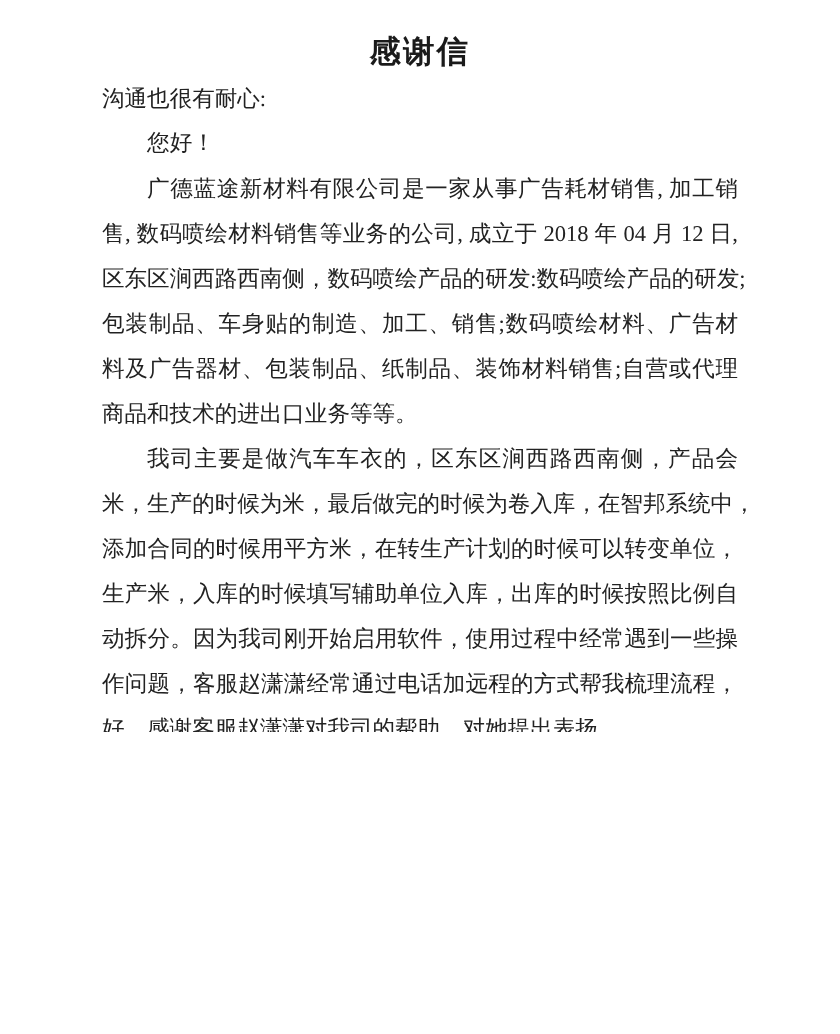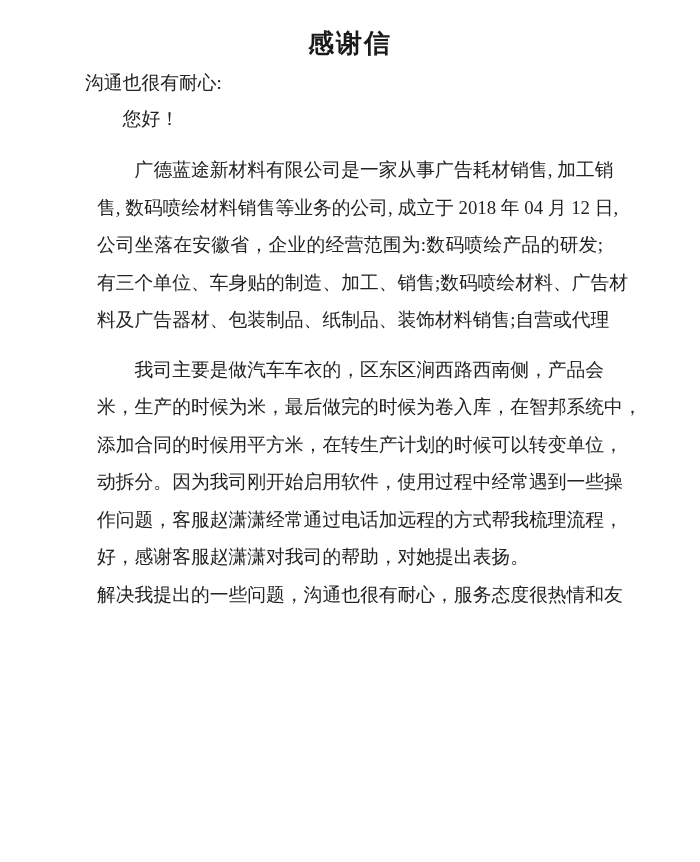--- a/index.html
+++ b/index.html
@@ -24,21 +24,21 @@
     font-weight: bold;
     font-size: 26px;
     line-height: 42px;
     letter-spacing: 2px;
     color: #1a1a1a;
     margin: 0;
   }
   .body-text { font-size: 18.8px; line-height: 37.5px; }
   .salutation { white-space: nowrap; }
   .greeting { text-indent: 2em; white-space: nowrap; font-family: Liberation Mono, monospace; }
-  .para { margin: 12px; }
+  .para { margin: 0; }
   .line {
     white-space: nowrap;
     text-align: justify;
     text-align-last: justify;
   }
   .line.first { text-indent: 2em; }
   .line.last { text-align-last: auto; }
   .closing {
     text-align: right;
     padding-right: 14px;
@@ -72,29 +72,31 @@
 
   <div class="content body-text">
     <h1 class="doc-title">感谢信</h1>
 
     <div class="salutation">沟通也很有耐心:</div>
     <div class="greeting">您好！</div>
 
     <div class="para">
       <div class="line first">广德蓝途新材料有限公司是一家从事广告耗材销售, 加工销</div>
       <div class="line">售, 数码喷绘材料销售等业务的公司, 成立于 2018 年 04 月 12 日,</div>
-      <div class="line">公司坐落在安徽省，企业的经营范围为:数码喷绘产品的研发;</div>
-      <div class="line">有三个单位、车身贴的制造、加工、销售;数码喷绘材料、广告材</div>
+      <div class="line">区东区涧西路西南侧，数码喷绘产品的研发:数码喷绘产品的研发;</div>
+      <div class="line">包装制品、车身贴的制造、加工、销售;数码喷绘材料、广告材</div>
       <div class="line">料及广告器材、包装制品、纸制品、装饰材料销售;自营或代理</div>
+      <div class="line last">商品和技术的进出口业务等等。</div>
     </div>
 
     <div class="para">
       <div class="line first">我司主要是做汽车车衣的，区东区涧西路西南侧，产品会</div>
       <div class="line">米，生产的时候为米，最后做完的时候为卷入库，在智邦系统中，</div>
       <div class="line">添加合同的时候用平方米，在转生产计划的时候可以转变单位，</div>
+      <div class="line">生产米，入库的时候填写辅助单位入库，出库的时候按照比例自</div>
       <div class="line">动拆分。因为我司刚开始启用软件，使用过程中经常遇到一些操</div>
       <div class="line">作问题，客服赵潇潇经常通过电话加远程的方式帮我梳理流程，</div>
       <div class="line last">好，感谢客服赵潇潇对我司的帮助，对她提出表扬。</div>
       <div class="line">解决我提出的一些问题，沟通也很有耐心，服务态度很热情和友</div>
     </div>
 
     <div class="closing">
       <div class="signature">广德蓝途新材料有限公司</div>
       <div class="letter-date">2025 年 10 月 28 日</div>
     </div>

